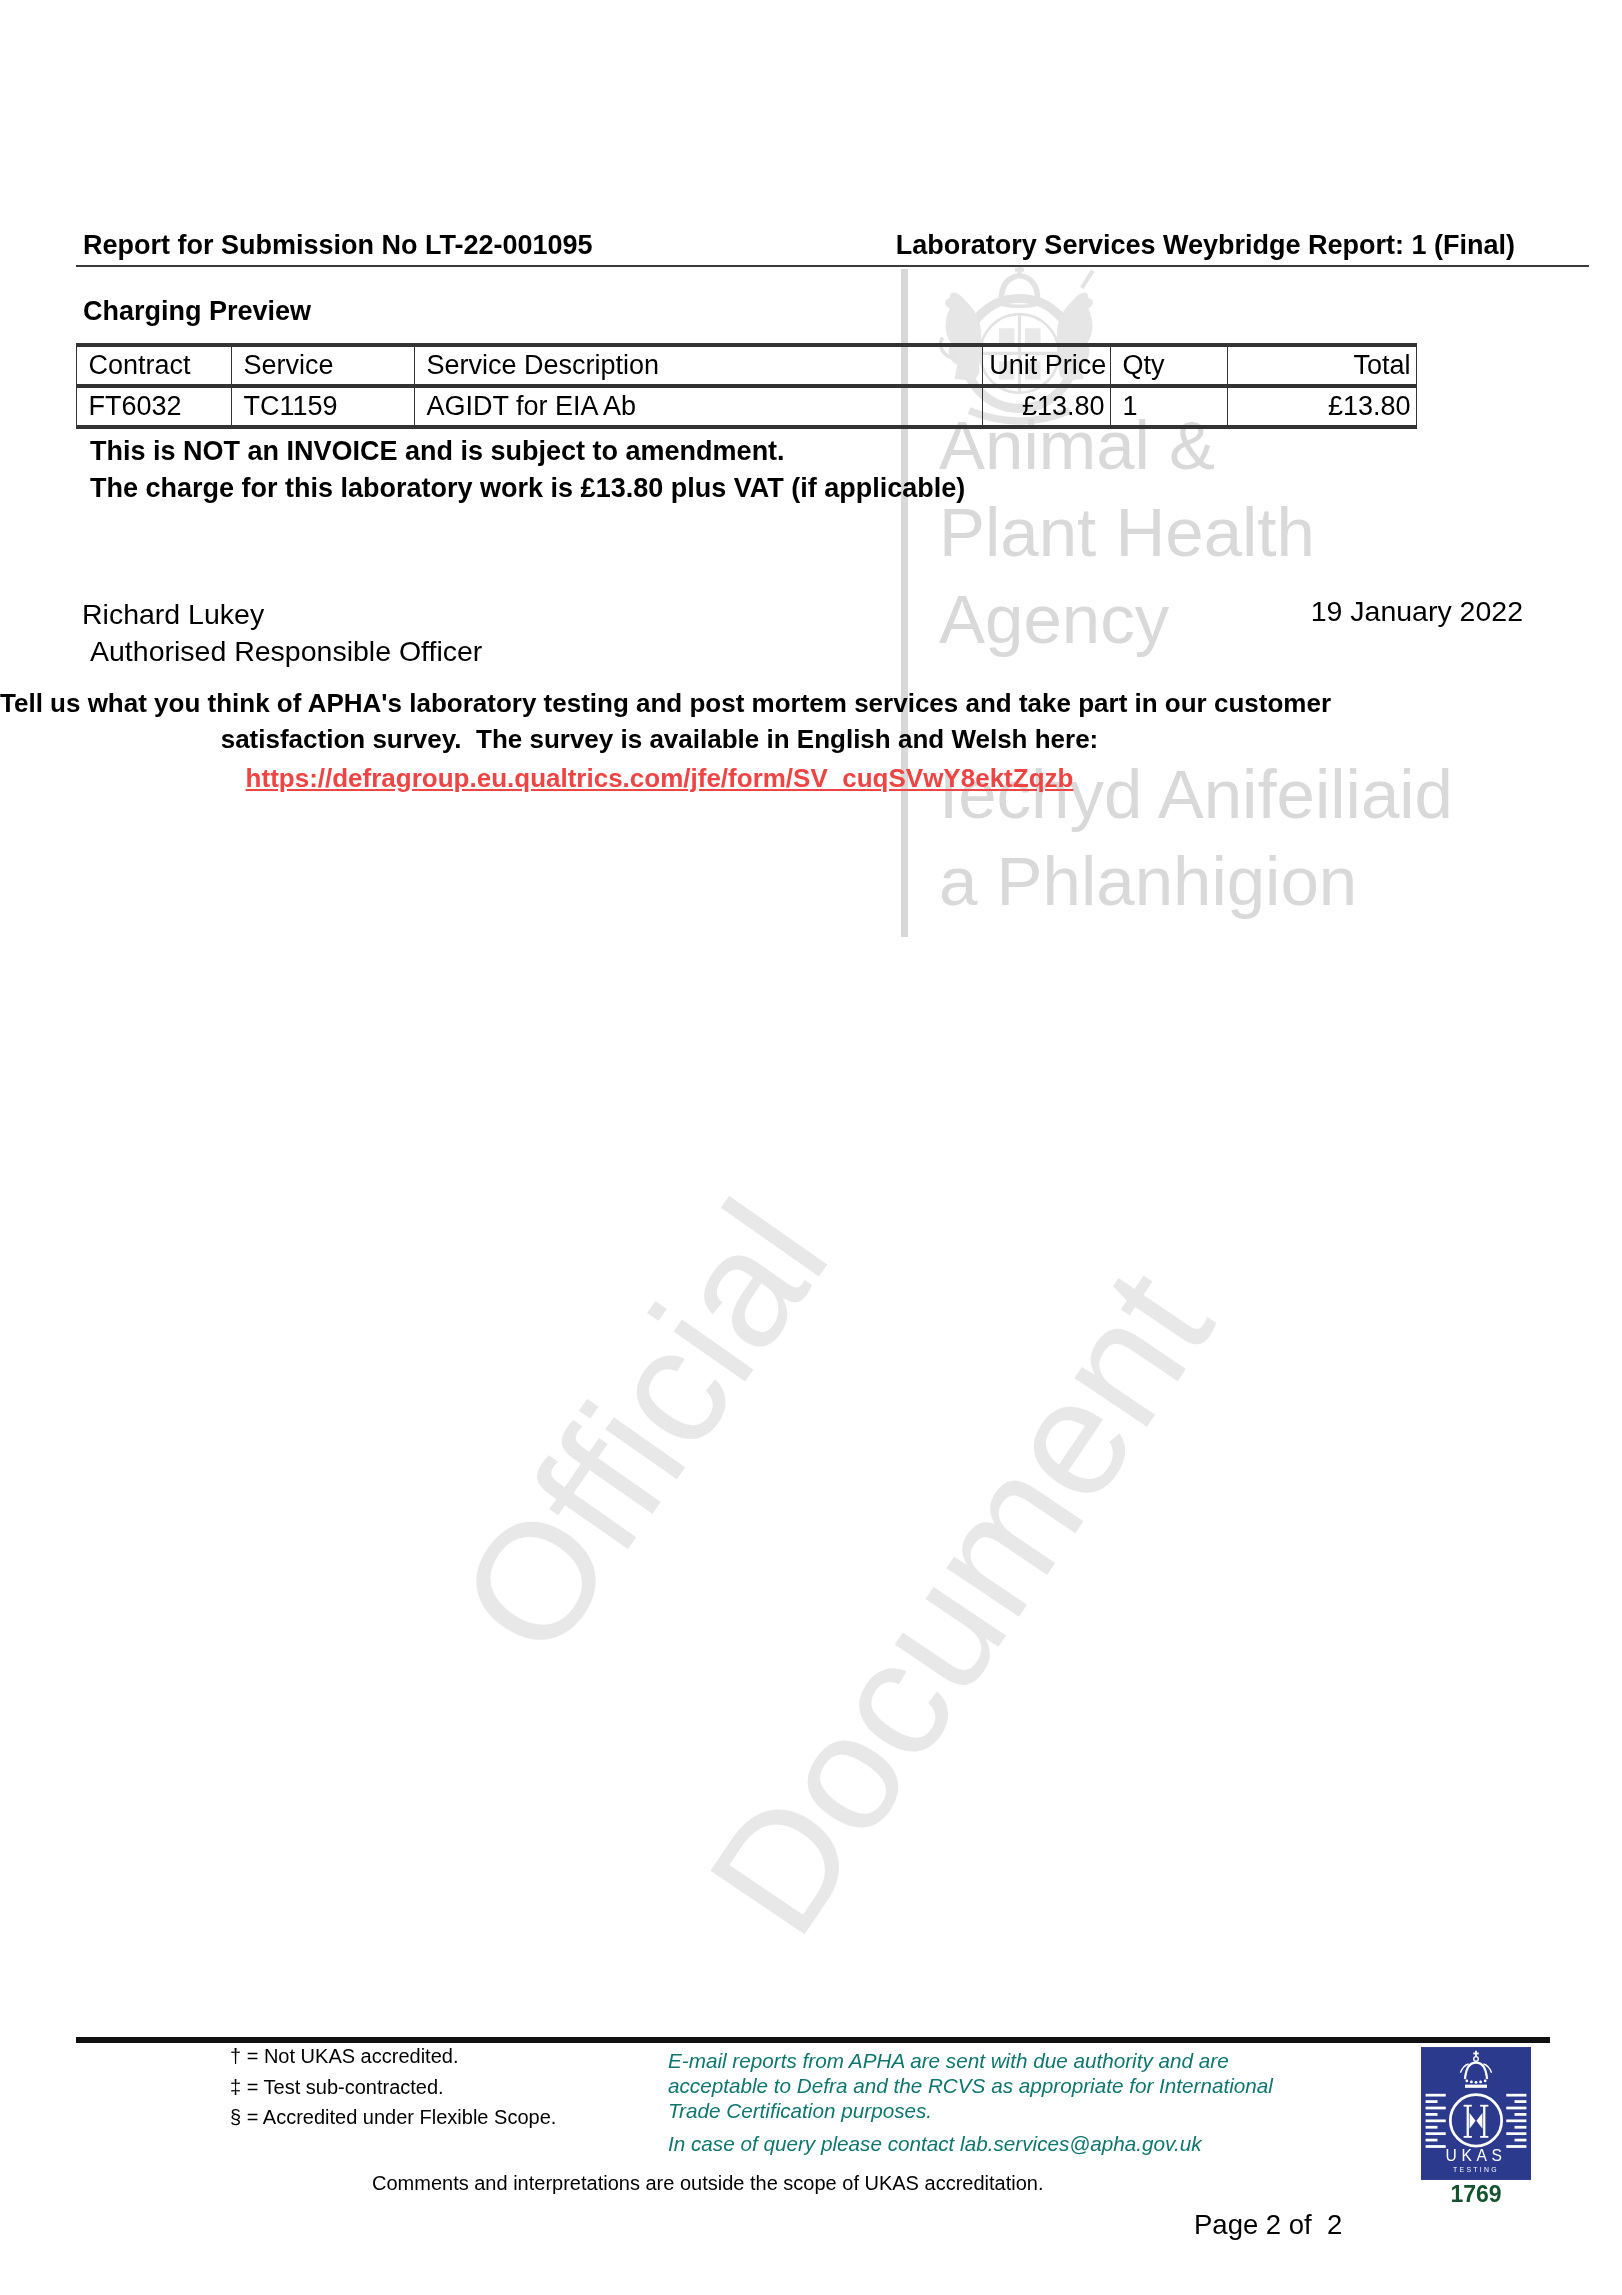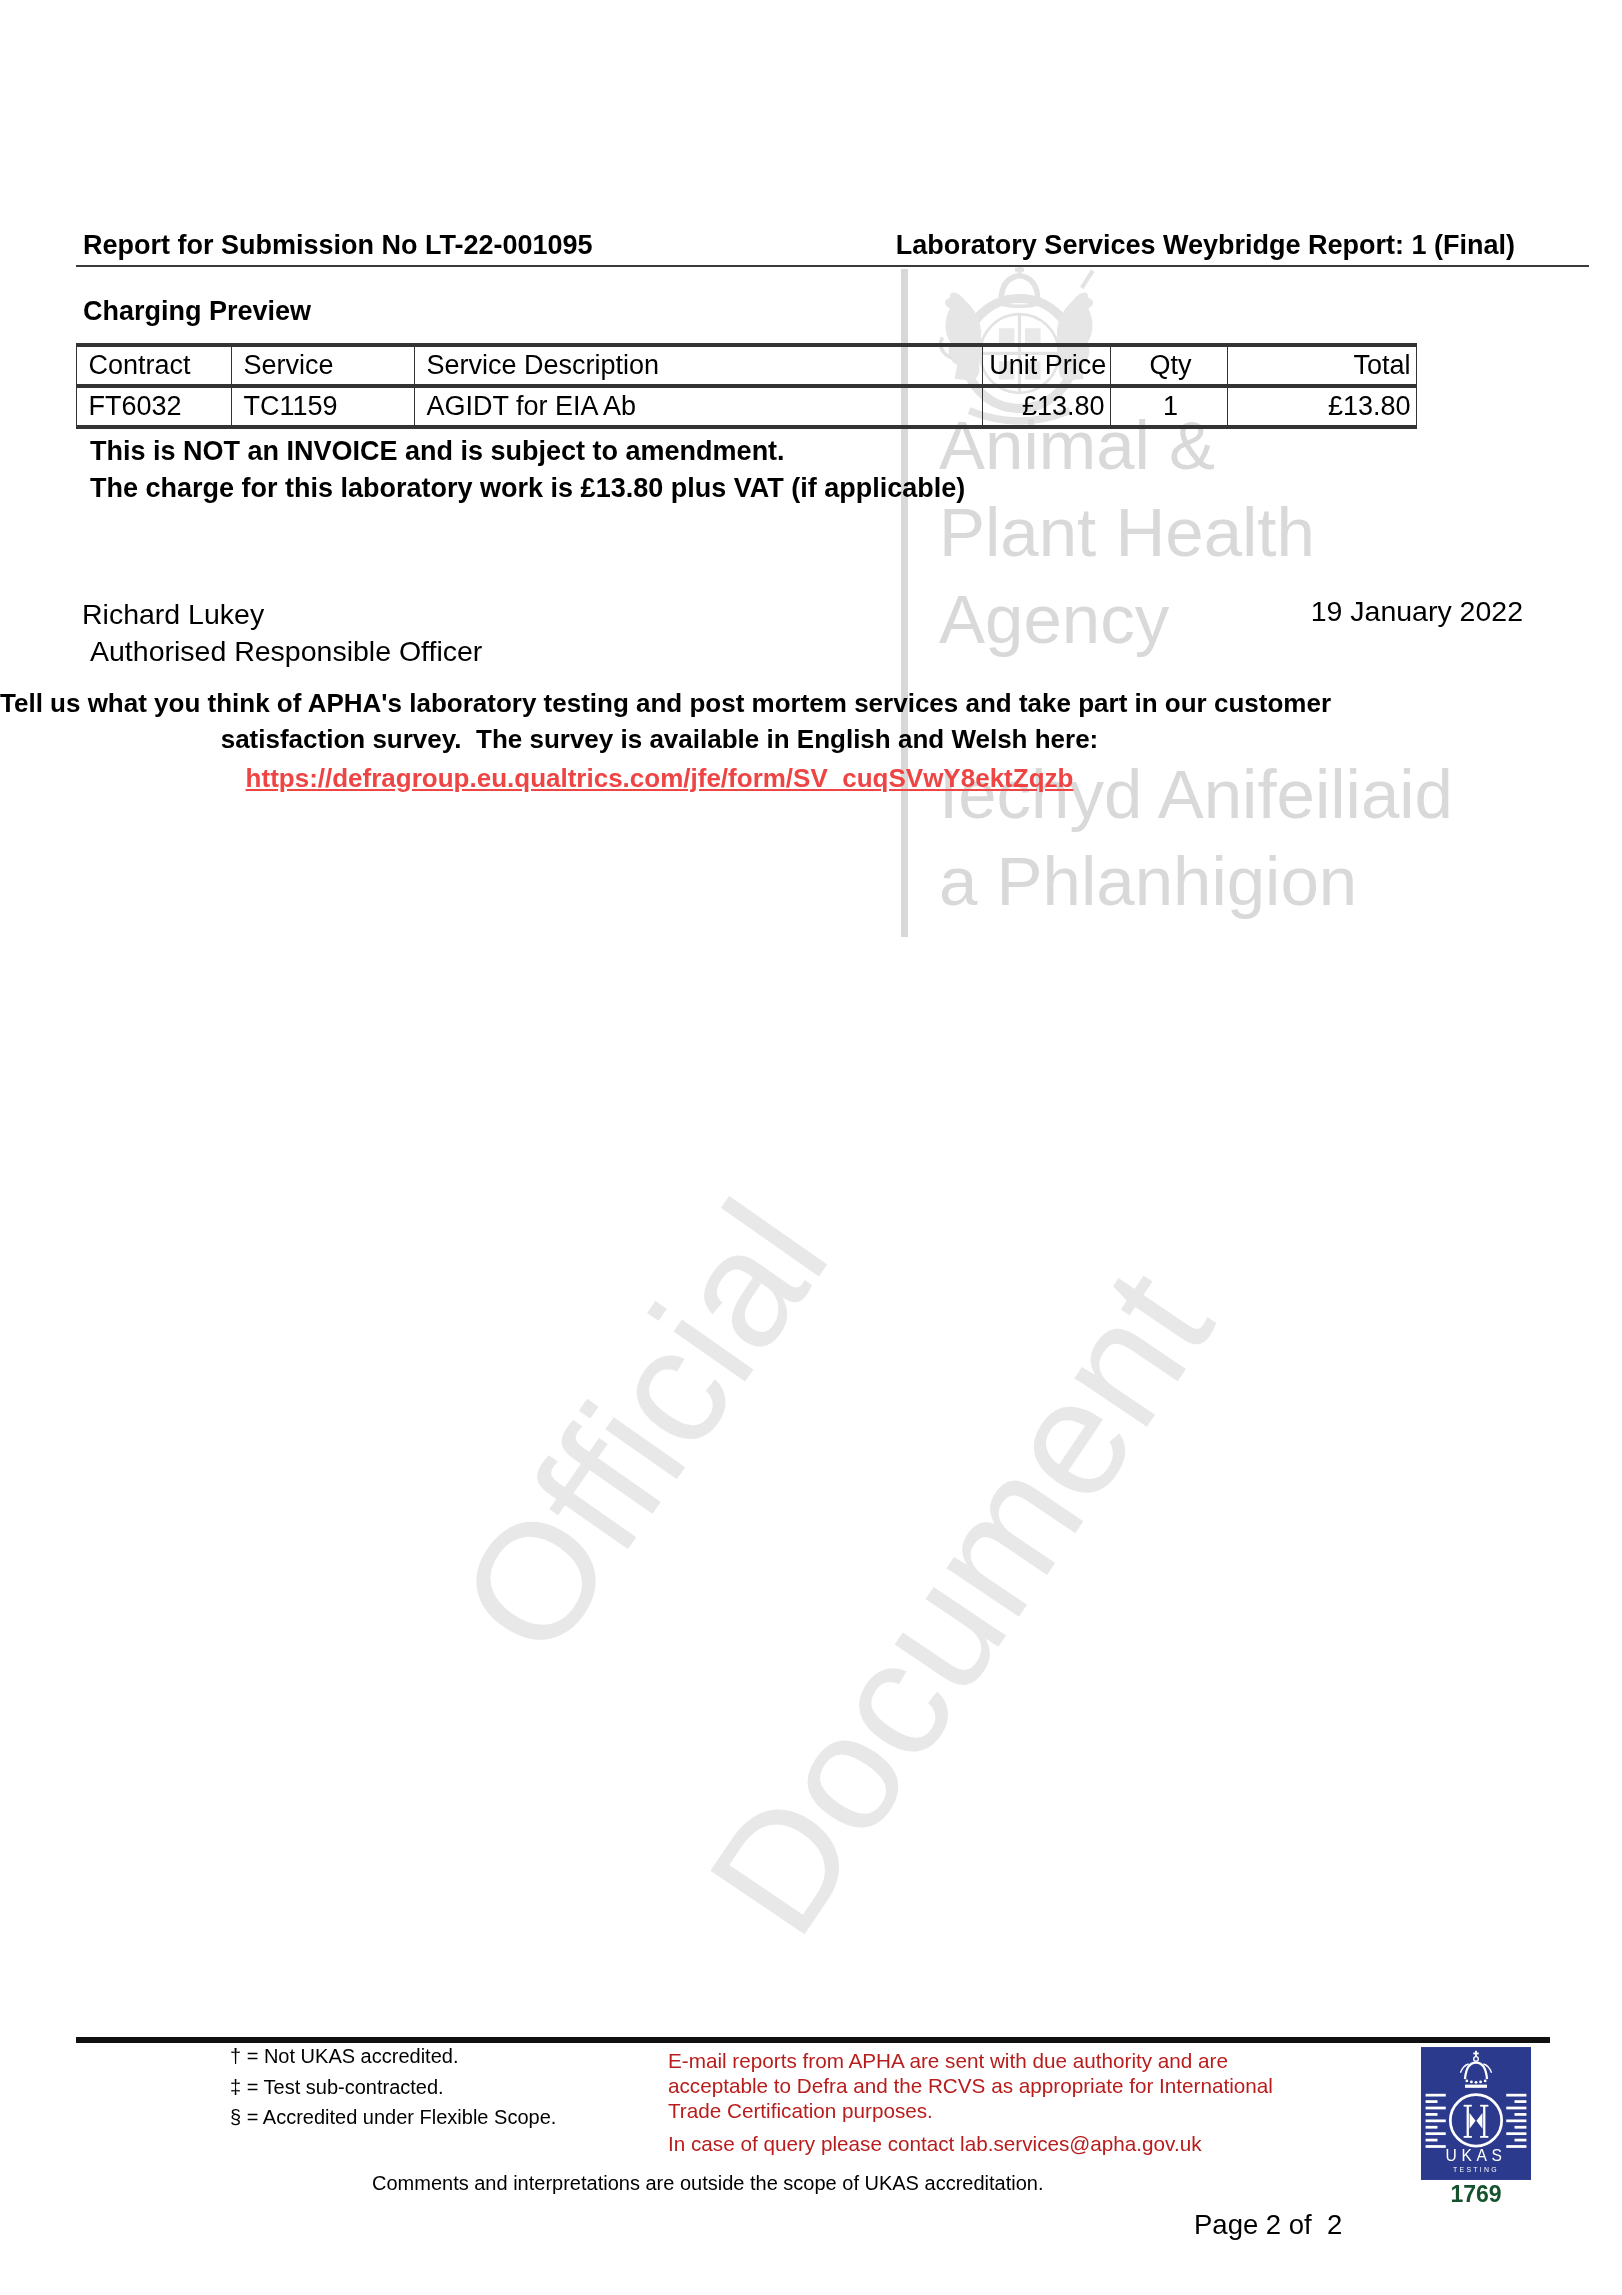--- a/index.html
+++ b/index.html
@@ -32,37 +32,37 @@
   
   .chg-table{left:76px;top:343px;border-collapse:collapse;table-layout:fixed;}
   .chg-table td,.chg-table th{
     border-left:1.8px solid #333;border-right:1.8px solid #333;
     border-top:4.1px solid #333;border-bottom:4.1px solid #333;
     font-size:27px;font-weight:normal;text-align:left;
     padding:0 5.5px 0 11.5px;height:37px;vertical-align:middle;
     overflow:hidden;white-space:nowrap;
   }
   .chg-table .num{text-align:right;padding-right:5.5px;}
-  .chg-table .qty{text-align:center;padding-right:8.3px;}
+  .chg-table .qty{text-align:left;padding-right:8.3px;}
   .chg-table .up{text-align:right;padding-right:3.7px;padding-left:3.7px;}
   .col-contract{width:155px;} .col-service{width:183px;} .col-desc{width:568px;}
   .col-unit{width:128px;} .col-qty{width:117px;} .col-total{width:189px;}
   .notice{font-size:27px;font-weight:bold;white-space:nowrap;}
   .notice1{left:90px;top:436px;} .notice2{left:90px;top:473px;}
   .sig-name{left:82px;top:598px;font-size:28.5px;}
   .sig-date{left:980px;top:595px;width:543px;text-align:right;font-size:28.5px;}
   .sig-title{left:90px;top:635px;font-size:28.5px;}
   .survey{left:0;width:1319px;text-align:center;font-size:26px;font-weight:bold;white-space:pre;}
   .survey1{top:688px;} .survey2{top:724px;}
   .survey-link{top:763px;color:#ef4444;text-decoration:underline;cursor:pointer;}
   
   .ftr-rule{left:76px;top:2037px;width:1474px;height:6px;background:#101010;}
   .note{left:230px;font-size:20px;white-space:nowrap;}
   .note1{top:2045px;} .note2{top:2076px;} .note3{top:2106px;}
-  .legal{left:668px;font-size:20.7px;color:#b91c1c;white-space:nowrap;}
+  .legal{left:668px;font-size:20.7px;font-style:italic;color:#0f766e;white-space:nowrap;}
   .legal1{top:2049px;} .legal2{top:2074px;} .legal3{top:2099px;} .legal4{top:2132px;}
   .comments{left:372px;top:2172px;font-size:20px;white-space:nowrap;}
   .pagenum{left:1194px;top:2209px;font-size:27.5px;white-space:pre;}
   .ukas{left:1421px;top:2047px;width:110px;height:133px;}
   .ukas-num{left:1421px;top:2181px;width:110px;text-align:center;font-size:23px;font-weight:bold;color:#14532d;}
 </style>
 </head>
 <body>
 
 <div class="page">

